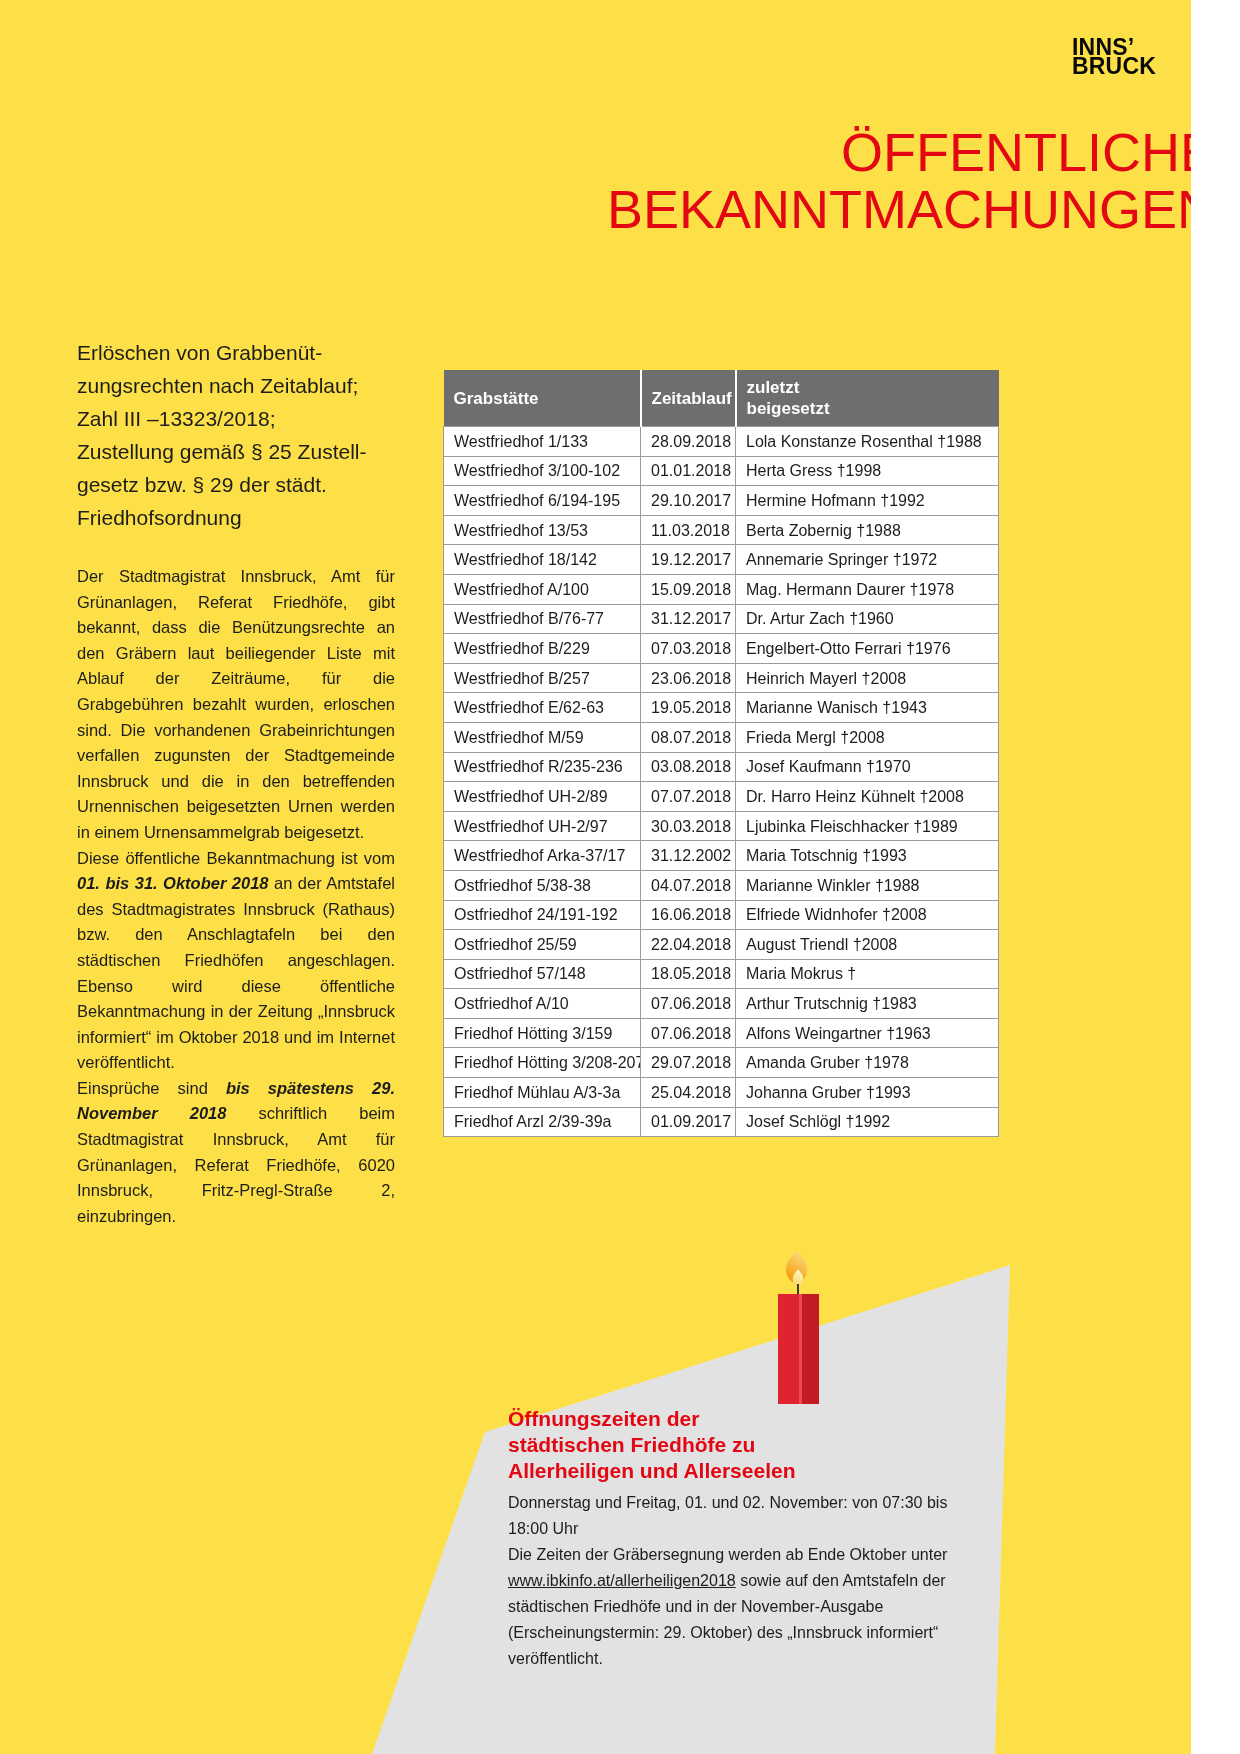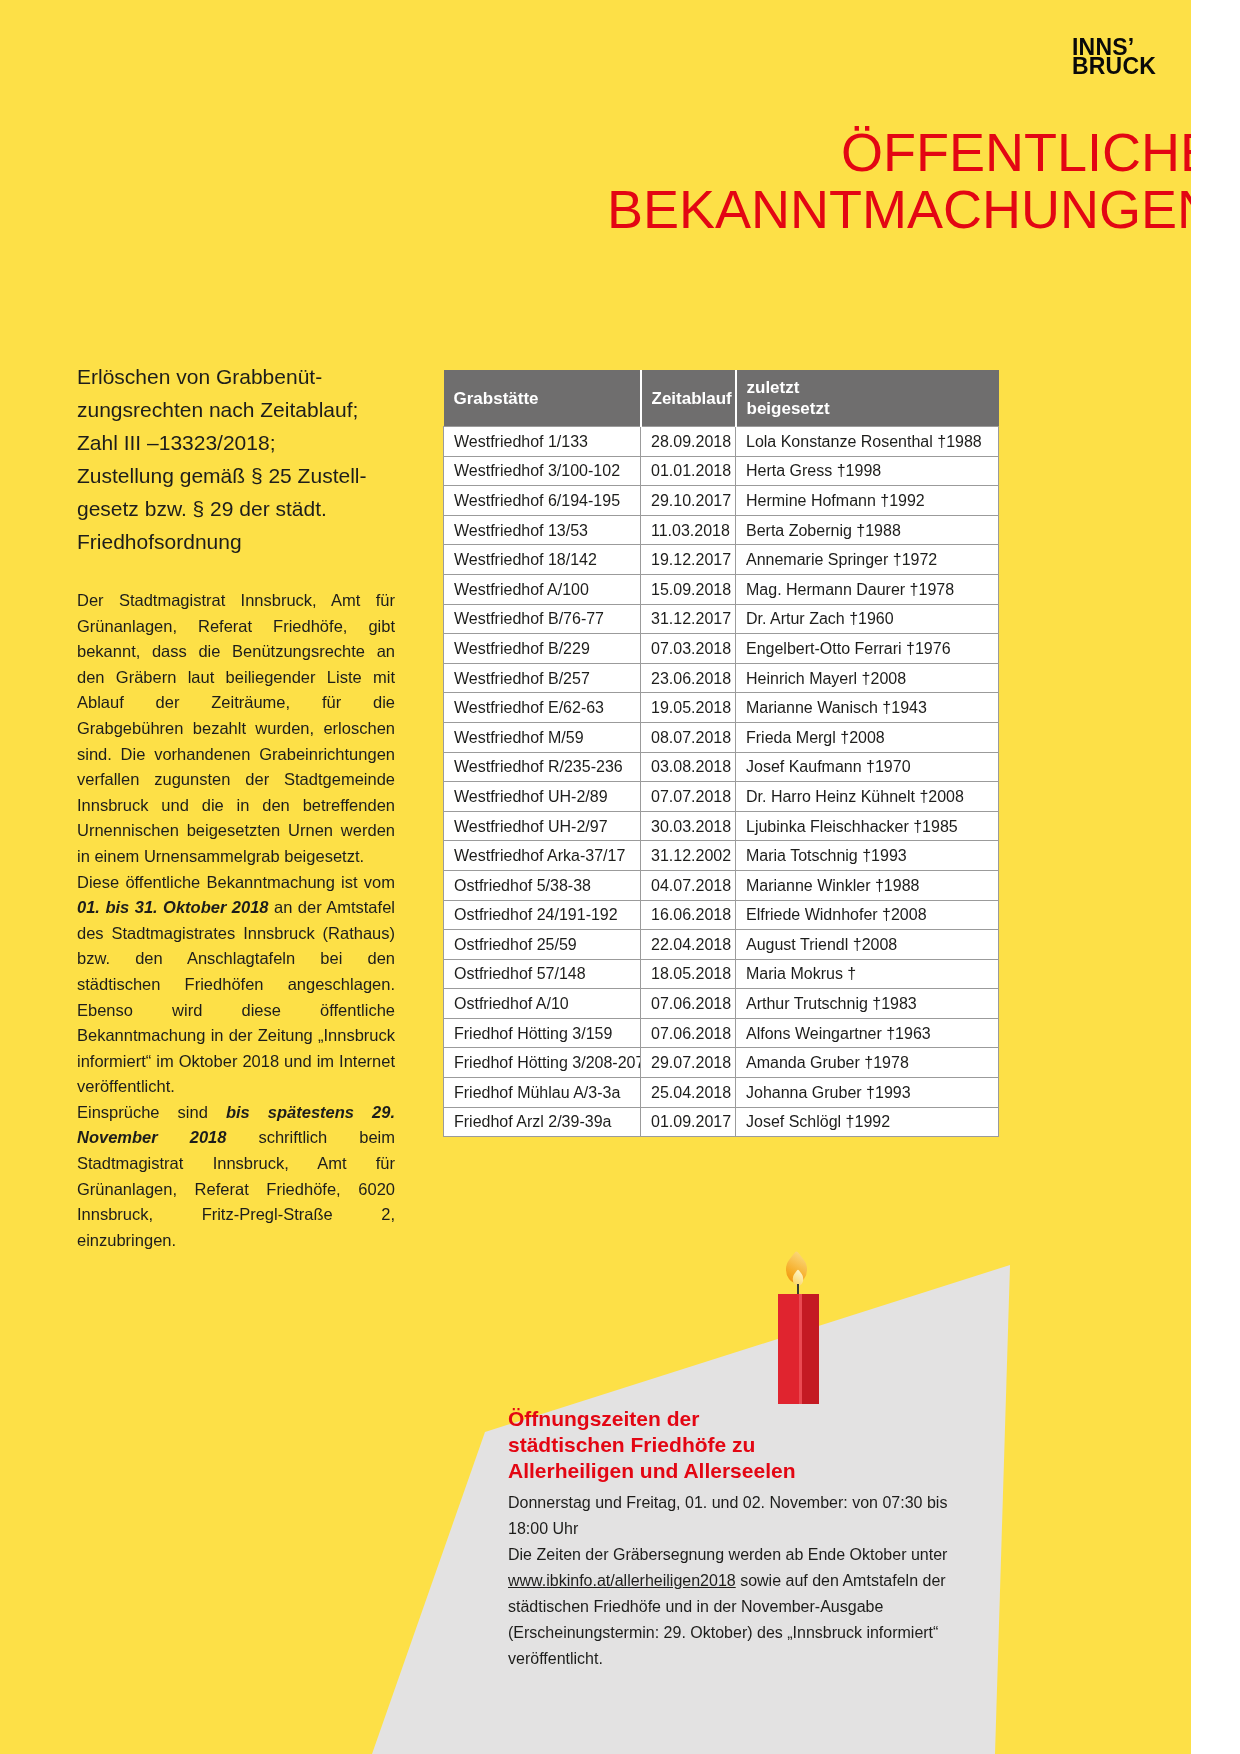--- a/index.html
+++ b/index.html
@@ -6,21 +6,21 @@
   .page {
     position:relative; width:1191px; height:1754px; background:#fde047;
     font-family:"Liberation Sans", sans-serif; color:#1d1d1b; overflow:hidden;
   }
   
   .logo { position:absolute; left:1072px; top:38px; font-weight:bold; font-size:23px; line-height:19px; color:#0a0a0a; letter-spacing:0.2px; }
   
   .title { position:absolute; left:0; top:124px; width:1216px; margin:0; text-align:right;
            color:#e30613; font-size:54px; line-height:57px; font-weight:normal; }
   
-  .left-col { position:absolute; left:77px; top:360px; width:318px; }
+  .left-col { position:absolute; left:77px; top:336px; width:318px; }
   .subheading { margin:0 0 30px 0; width:356px; font-size:21px; line-height:33px; font-weight:normal; white-space:pre-line; color:#1d1d1b; }
   .body-text p { margin:0; font-size:16.5px; line-height:25.6px; text-align:justify; }
   .body-text strong { font-weight:bold;font-style:italic; }
   .closing { margin-top:27px; font-size:16.5px; line-height:25.6px; white-space:pre-line; }
   
   .grave-table { position:absolute; left:443px; top:370px; width:555px; border-collapse:collapse; table-layout:fixed;border-radius:10px; }
   .grave-table th {
     background:#6f6e6e; color:#ffffff; font-weight:bold; text-align:left; vertical-align:middle;
     font-size:17px; line-height:21px; padding:6px 6px 6px 10px; white-space:pre-line; height:44px;
   }
@@ -151,21 +151,21 @@
           <td>Josef Kaufmann †1970</td>
         </tr>
         <tr>
           <td>Westfriedhof UH-2/89</td>
           <td>07.07.2018</td>
           <td>Dr. Harro Heinz Kühnelt †2008</td>
         </tr>
         <tr>
           <td>Westfriedhof UH-2/97</td>
           <td>30.03.2018</td>
-          <td>Ljubinka Fleischhacker †1985</td>
+          <td>Ljubinka Fleischhacker †1989</td>
         </tr>
         <tr>
           <td>Westfriedhof Arka-37/17</td>
           <td>31.12.2002</td>
           <td>Maria Totschnig †1993</td>
         </tr>
         <tr>
           <td>Ostfriedhof 5/38-38</td>
           <td>04.07.2018</td>
           <td>Marianne Winkler †1988</td>

